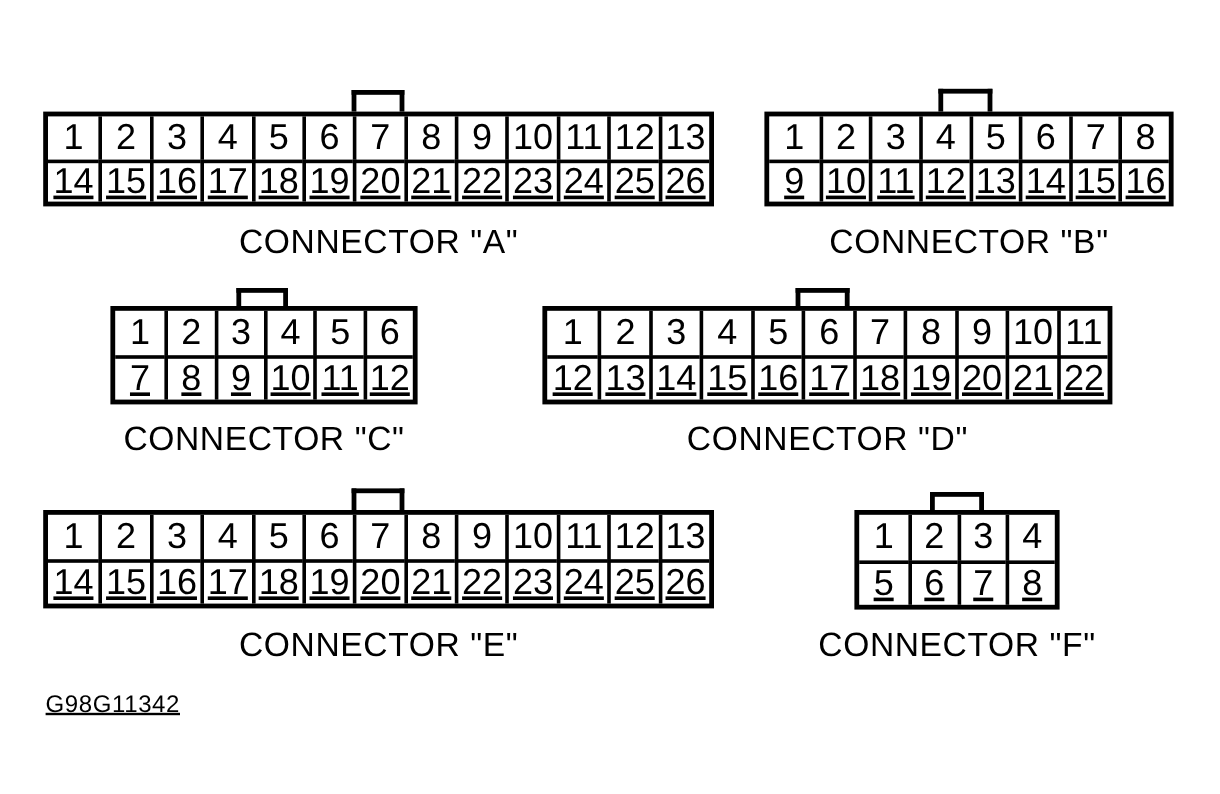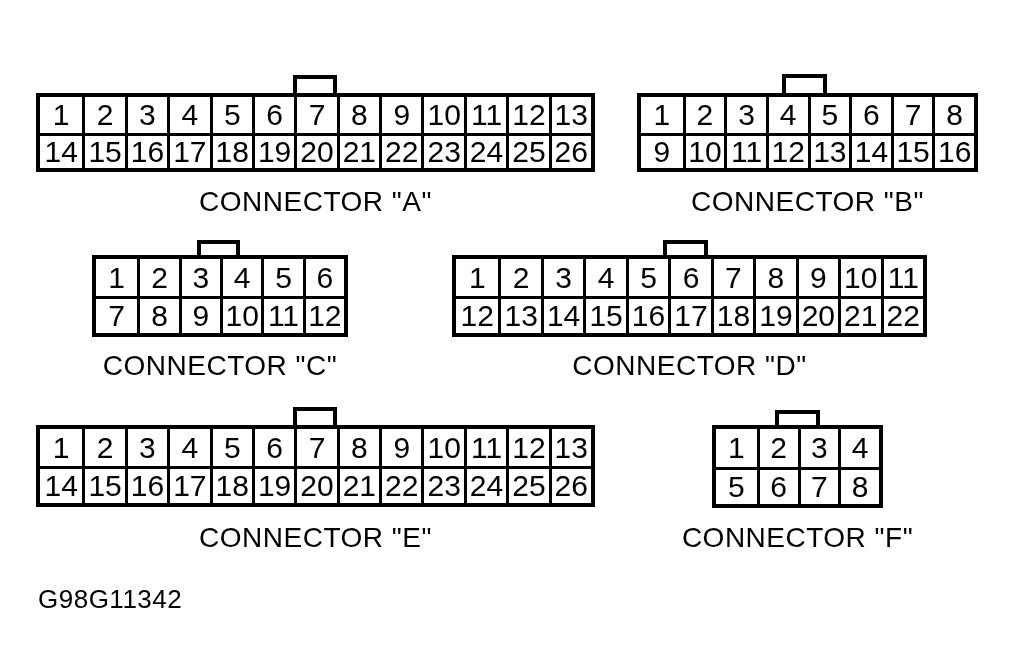--- a/index.html
+++ b/index.html
@@ -33,21 +33,21 @@
   }
 
   .pin {
     display: flex; align-items: center; justify-content: center;
     font-size: 30px;
     line-height: 1;
     box-sizing: border-box;
     overflow: hidden;
   }
   .pin.cl { border-left: 3px solid #000; }
-  .pin.ct { border-top: 3px solid #000; }
+  .pin.ct { border-top: 3px solid #000; text-decoration: underline; }
 
   .conn-label {
     position: absolute;
     left: 50%; transform: translateX(-50%);
     white-space: nowrap;
     font-size: 28px; line-height: 28px;
     letter-spacing: 0.5px;
     text-align: center;
   }
 
@@ -71,23 +71,24 @@
   .conn-e { left: 36px;  top: 425px; width: 559px; height: 82px; }
   .conn-e .key-tab { left: 257px; top: -18px; width: 44px; height: 22px; }
   .conn-e .conn-label { top: 99px; }
 
   .conn-f { left: 712px; top: 425px; width: 171px; height: 83px; }
   .conn-f .key-tab { left: 63px; top: -15px; width: 45px; height: 19px; }
   .conn-f .conn-label { top: 99px; }
 
   .fig-code {
     position: absolute;
-    left: 38px; top: 586px;
-    font-size: 26px; line-height: 26px;
+    left: 38px; top: 574px;
+    font-size: 20px; line-height: 26px;
     letter-spacing: 0.5px;
+    text-decoration: underline;
   }
 </style>
 </head>
 <body>
 
 <div class="diagram">
 
   <figure class="connector conn-a">
     <div class="key-tab"></div>
     <div class="pin-box" style="grid-template-columns: repeat(13, 1fr);">

